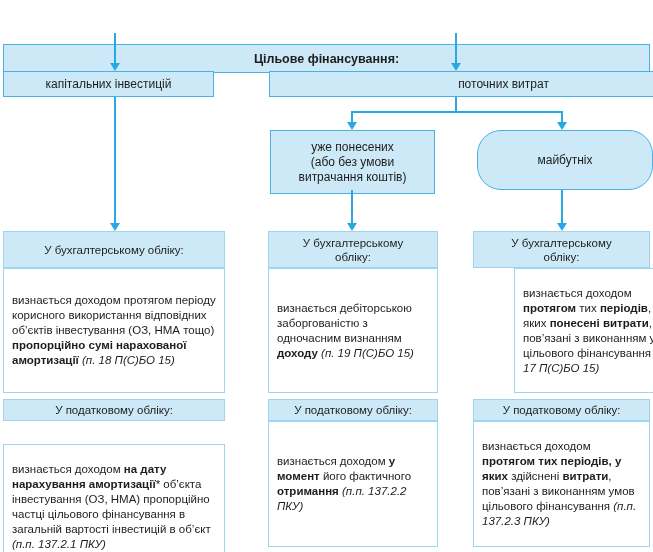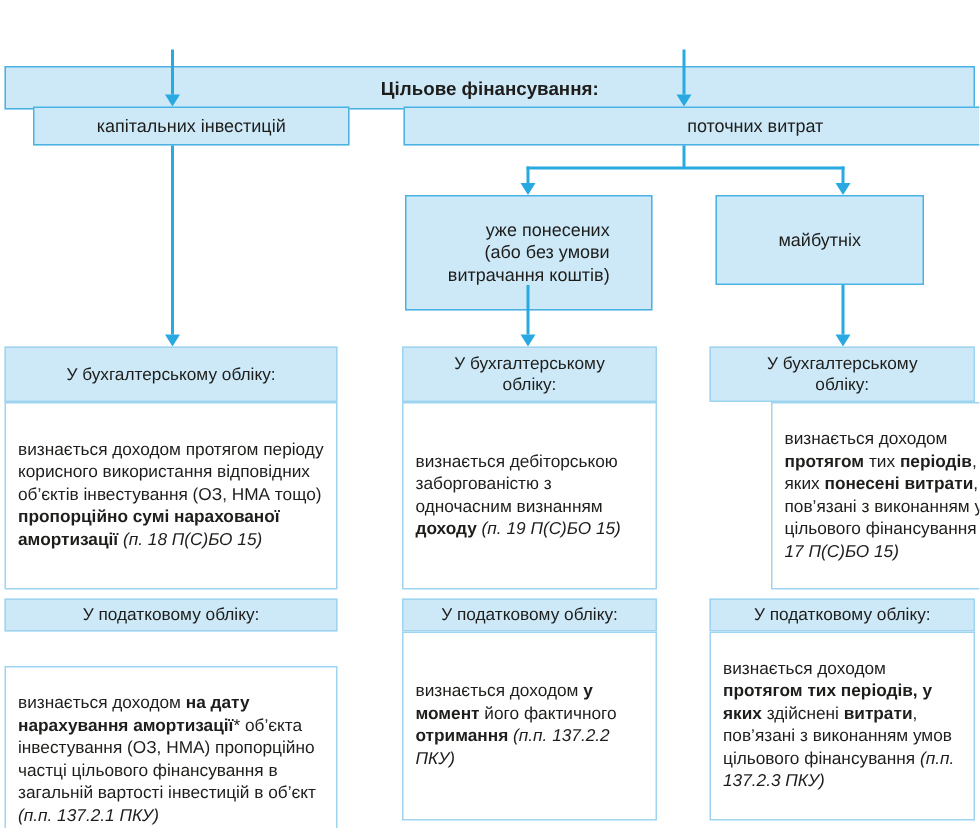--- a/index.html
+++ b/index.html
@@ -34,34 +34,34 @@
 
 <div class="canvas">
 
   <div class="box filled title" style="left:3px;top:4px;width:647px;height:29px;">Цільове фінансування:</div>
 
   <div class="stem" style="left:114px;top:33px;width:2px;height:30px;"></div>
   <div class="head" style="left:110px;top:63px;"></div>
   <div class="stem" style="left:455px;top:33px;width:2px;height:30px;"></div>
   <div class="head" style="left:451px;top:63px;"></div>
 
-  <div class="box filled branch" style="left:3px;top:71px;width:211px;height:26px;margin-left:19px;">капітальних інвестицій</div>
+  <div class="box filled branch" style="left:3px;top:71px;width:211px;height:26px;">капітальних інвестицій</div>
   <div class="box filled branch" style="left:269px;top:71px;width:449px;height:26px;padding-left:20px;">поточних витрат</div>
 
   <div class="stem" style="left:455px;top:97px;width:2px;height:15px;"></div>
   <div class="stem" style="left:351px;top:111px;width:212px;height:2px;"></div>
   <div class="stem" style="left:351px;top:111px;width:2px;height:12px;"></div>
   <div class="head" style="left:347px;top:122px;"></div>
   <div class="stem" style="left:561px;top:111px;width:2px;height:12px;"></div>
   <div class="head" style="left:557px;top:122px;"></div>
 
-  <div class="box filled branch" style="left:270px;top:130px;width:165px;height:77px;text-align:right;">уже понесених
+  <div class="box filled branch" style="left:270px;top:130px;width:165px;height:64px;">уже понесених
 (або без умови
 витрачання коштів)</div>
-  <div class="box filled branch" style="left:477px;top:130px;width:139px;height:60px;">майбутніх</div>
+  <div class="box filled branch" style="left:477px;top:130px;width:176px;height:60px;border-radius:24px;">майбутніх</div>
 
   <div class="stem" style="left:114px;top:97px;width:2px;height:126px;"></div>
   <div class="head" style="left:110px;top:223px;"></div>
   <div class="stem" style="left:351px;top:190px;width:2px;height:33px;"></div>
   <div class="head" style="left:347px;top:223px;"></div>
   <div class="stem" style="left:561px;top:190px;width:2px;height:33px;"></div>
   <div class="head" style="left:557px;top:223px;"></div>
 
   <div class="box hdr" style="left:3px;top:231px;width:222px;height:37px;">У бухгалтерському обліку:</div>
   <div class="box body" style="left:3px;top:268px;width:222px;height:125px;">

